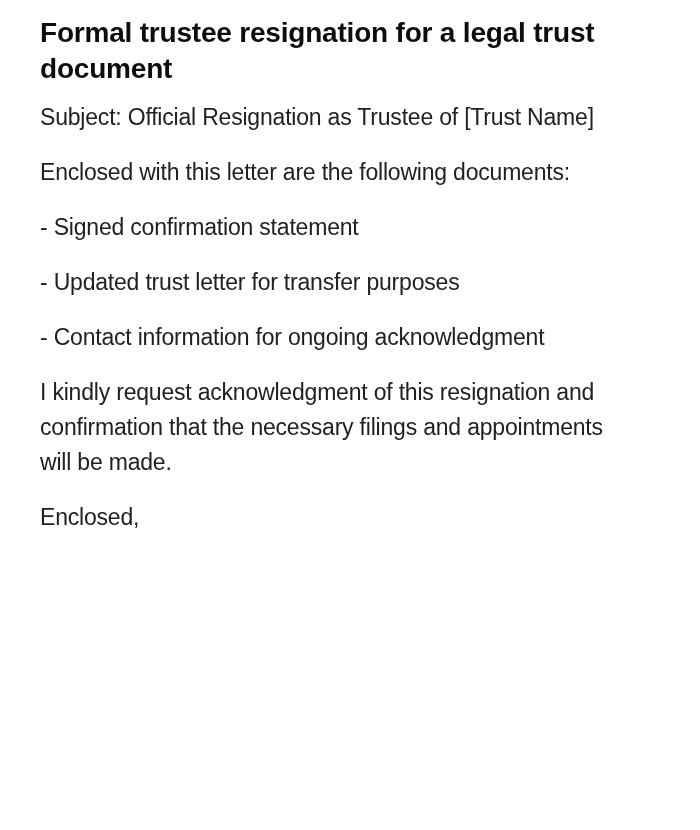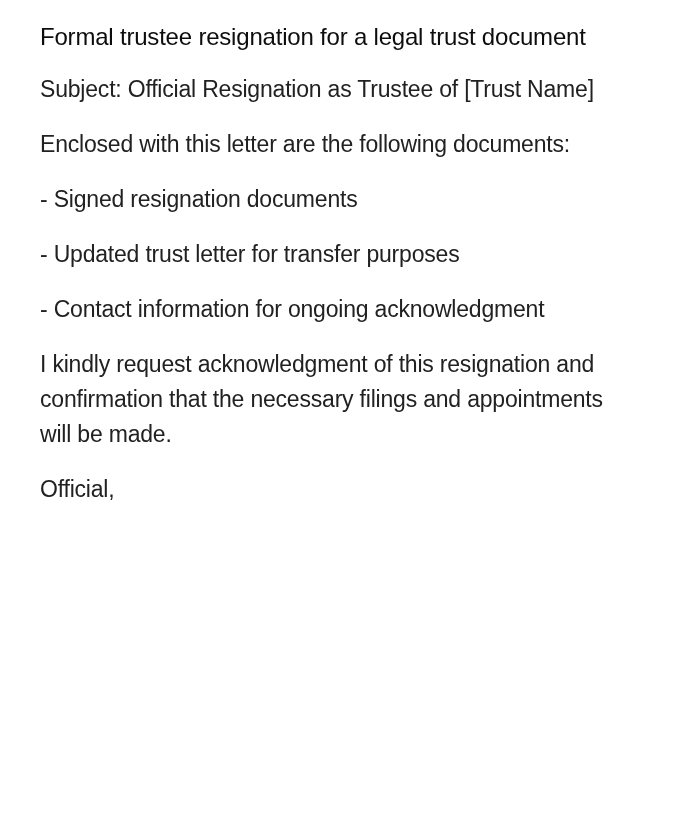--- a/index.html
+++ b/index.html
@@ -12,23 +12,23 @@
     position: relative;
     width: 700px;
     height: 830px;
     box-sizing: border-box;
     padding: 15px 70px 0 40px;
     background: var(--background, #ffffff);
     overflow: hidden;
   }
   h1.doc-title {
     margin: 0 0 13px 0;
-    font-size: 24px;
-    line-height: 44px;
-    font-weight: 400;
+    font-size: 28px;
+    line-height: 36px;
+    font-weight: 700;
     letter-spacing: -0.2px;
     color: var(--title_text, #0d0d0d);
   }
   p.doc-line {
     margin: 0 0 20px 0;
     font-size: 23px;
     line-height: 35px;
     font-weight: 400;
     letter-spacing: -0.2px;
     color: var(--body_text, #212121);
@@ -40,24 +40,24 @@
 <div class="page">
 
   <h1 class="doc-title">Formal trustee resignation for a legal trust document</h1>
 
   <p class="doc-line">Subject: Official Resignation as Trustee of [Trust Name]</p>
 
 
 
   <p class="doc-line">Enclosed with this letter are the following documents:</p>
 
-  <p class="doc-line">- Signed resignation documents</p>
+  <p class="doc-line">- Signed confirmation statement</p>
 
   <p class="doc-line">- Updated trust letter for transfer purposes</p>
 
   <p class="doc-line">- Contact information for ongoing acknowledgment</p>
 
   <p class="doc-line">I kindly request acknowledgment of this resignation and confirmation that the necessary filings and appointments will be made.</p>
 
-  <p class="doc-line">Official,</p>
+  <p class="doc-line">Enclosed,</p>
 
 
 </div>
 
 </body></html>

